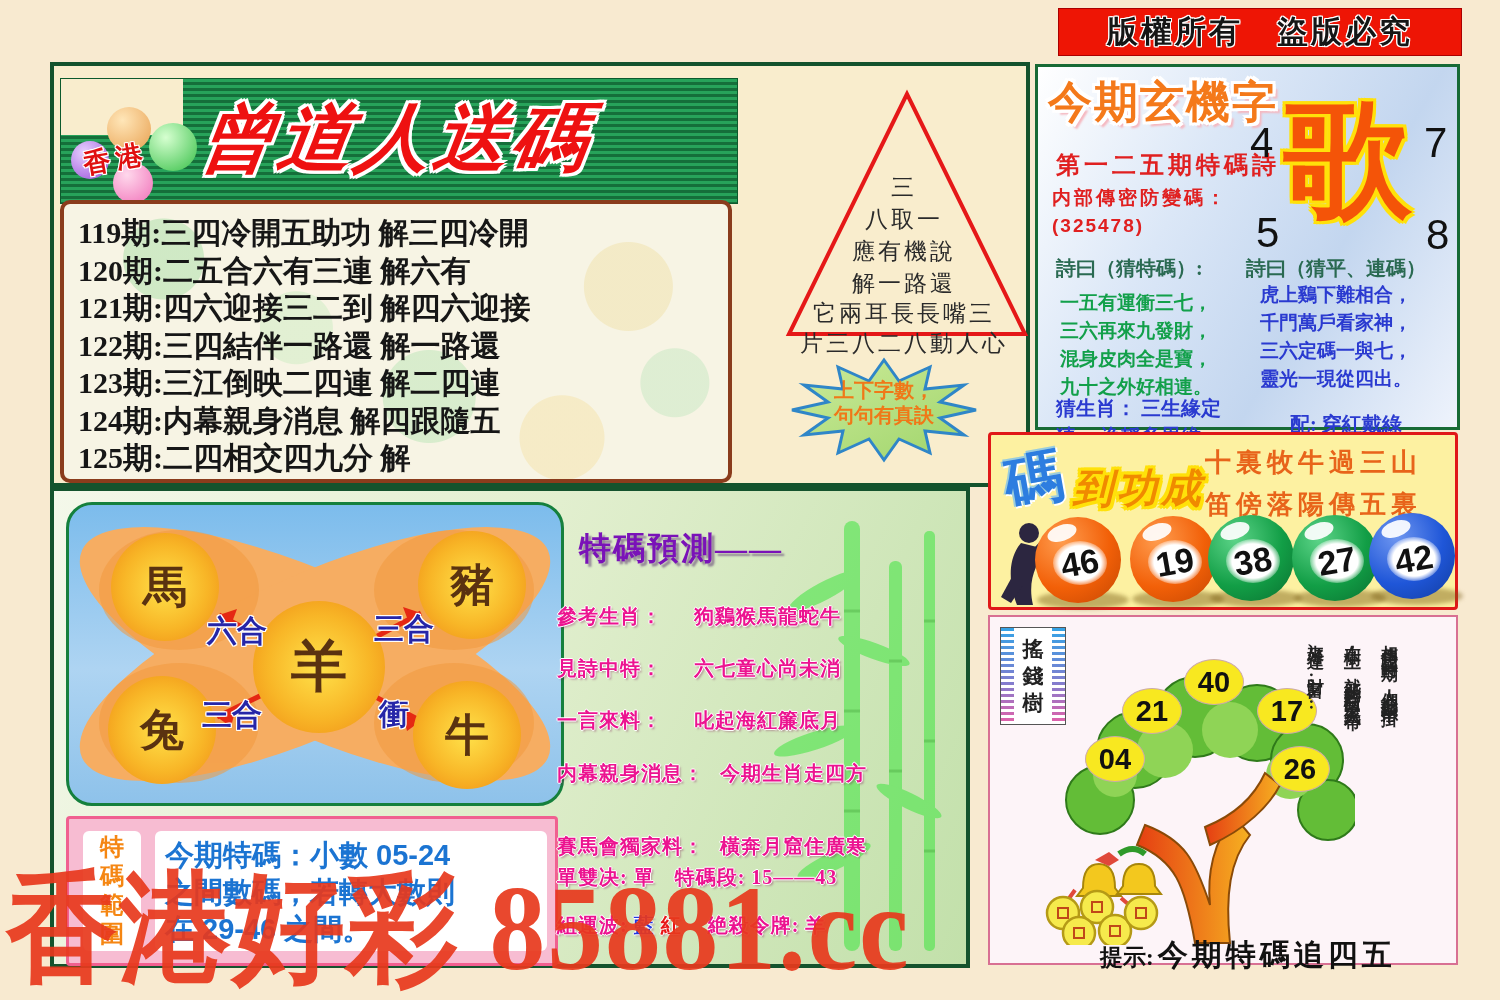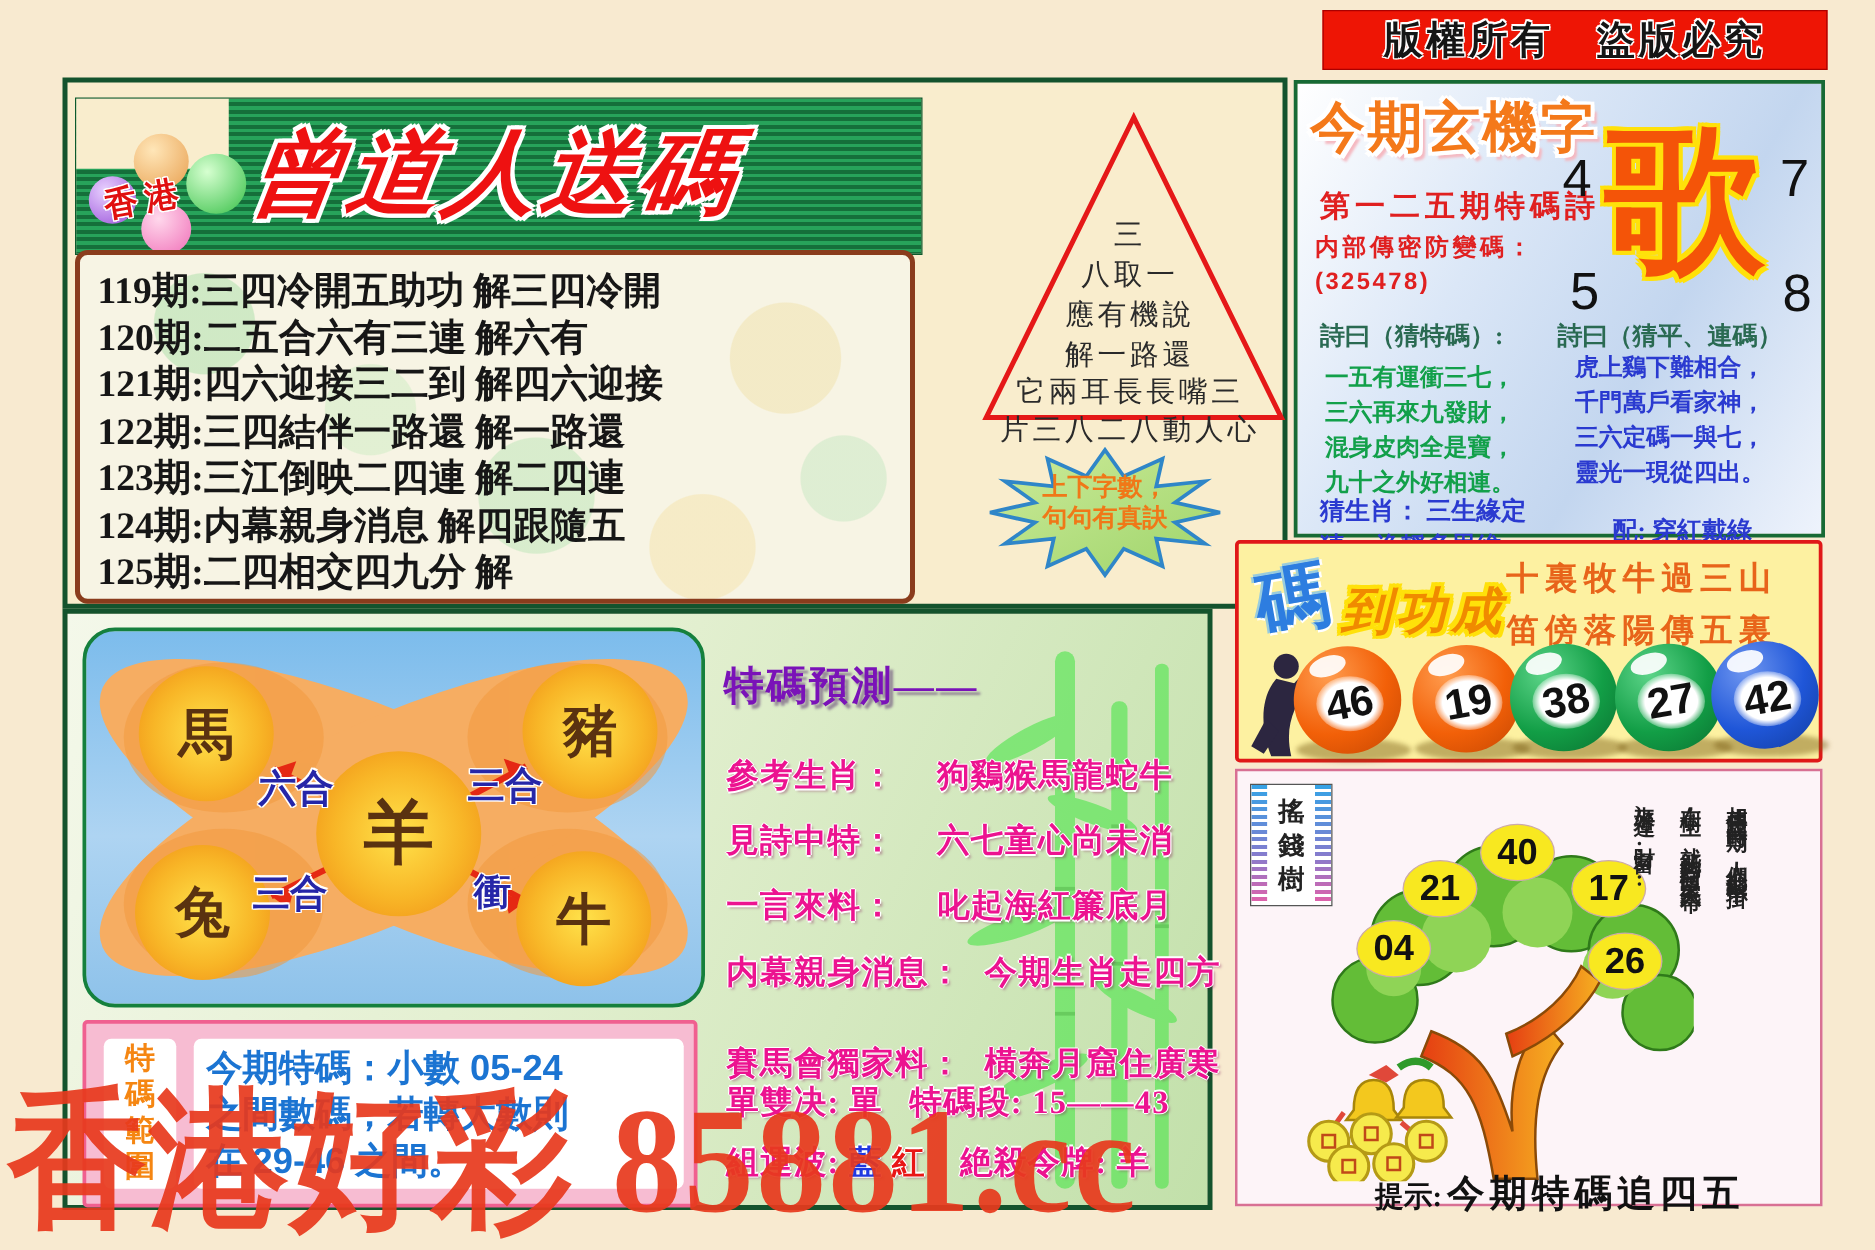--- a/index.html
+++ b/index.html
@@ -99,21 +99,21 @@
   #panel2{left:50px;top:487px;width:920px;height:481px;border:4px solid #14532d;box-sizing:border-box;
      background:linear-gradient(115deg,#f4f8ea 0%,#e2efcf 45%,#c2e0aa 100%);}
   #zodiac{left:12px;top:11px;width:498px;height:304px;border:3px solid #15803d;border-radius:26px;box-sizing:border-box;
      background:linear-gradient(180deg,#7cbcec 0%,#aed4f2 55%,#8ec2ea 100%);overflow:hidden;}
   .animal{position:absolute;border-radius:50%;display:flex;align-items:center;justify-content:center;
      background:radial-gradient(circle,#ffe24a 0%,#f8b627 55%,#ef8a14 100%);transform:translate(-50%,-50%);}
   .animal .achar{font-weight:bold;color:#5a3210;}
   .zlabel{position:absolute;font-size:30px;font-weight:bold;color:#2626a8;transform:translate(-50%,-50%);white-space:nowrap;}
   #forecast-title{left:525px;top:36px;font-size:32px;font-weight:bold;color:#7a12b8;letter-spacing:2px;
      text-shadow:3px 3px 2px rgba(60,10,90,.45);white-space:nowrap;z-index:2;}
-  .f-row{position:absolute;left:527px;white-space:nowrap;z-index:2;font-size:26px;font-weight:bold;letter-spacing:1px;color:#ec1390;
+  .f-row{position:absolute;left:503px;white-space:nowrap;z-index:2;font-size:20px;font-weight:bold;letter-spacing:1px;color:#ec1390;
      text-shadow:-1px 0 #fff,1px 0 #fff,0 -1px #fff,0 1px #fff,2px 2px 2px rgba(120,10,80,.35);}
   .f-row .gap{display:inline-block;width:26px;}
   .c-blue{color:#2038e0;} .c-red{color:#e81616;}
   #rangebox{left:12px;top:325px;width:492px;height:150px;border:3px solid #f06090;box-sizing:border-box;background:#f7bcd2;border-radius:4px;z-index:1;}
   #range-label{left:14px;top:12px;width:58px;height:120px;background:#fff;border-radius:6px;
      display:flex;flex-direction:column;align-items:center;justify-content:center;
      font-size:24px;font-weight:bold;color:#f58612;line-height:29px;}
   #range-text{left:86px;top:12px;width:392px;height:120px;background:#fff;border-radius:6px;padding:6px 10px;box-sizing:border-box;}
   #range-text div{font-size:29px;font-weight:bold;color:#1b74d2;line-height:37px;white-space:nowrap;font-family:"Liberation Sans",sans-serif;}
 

